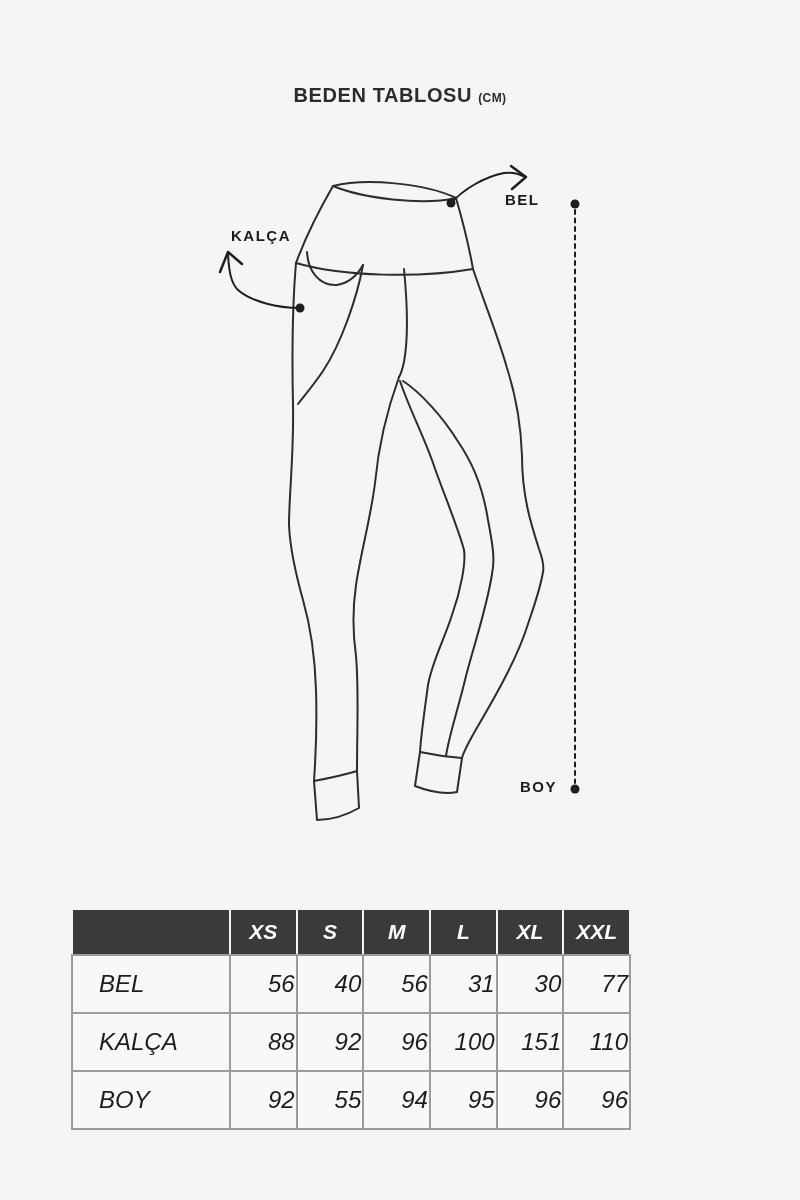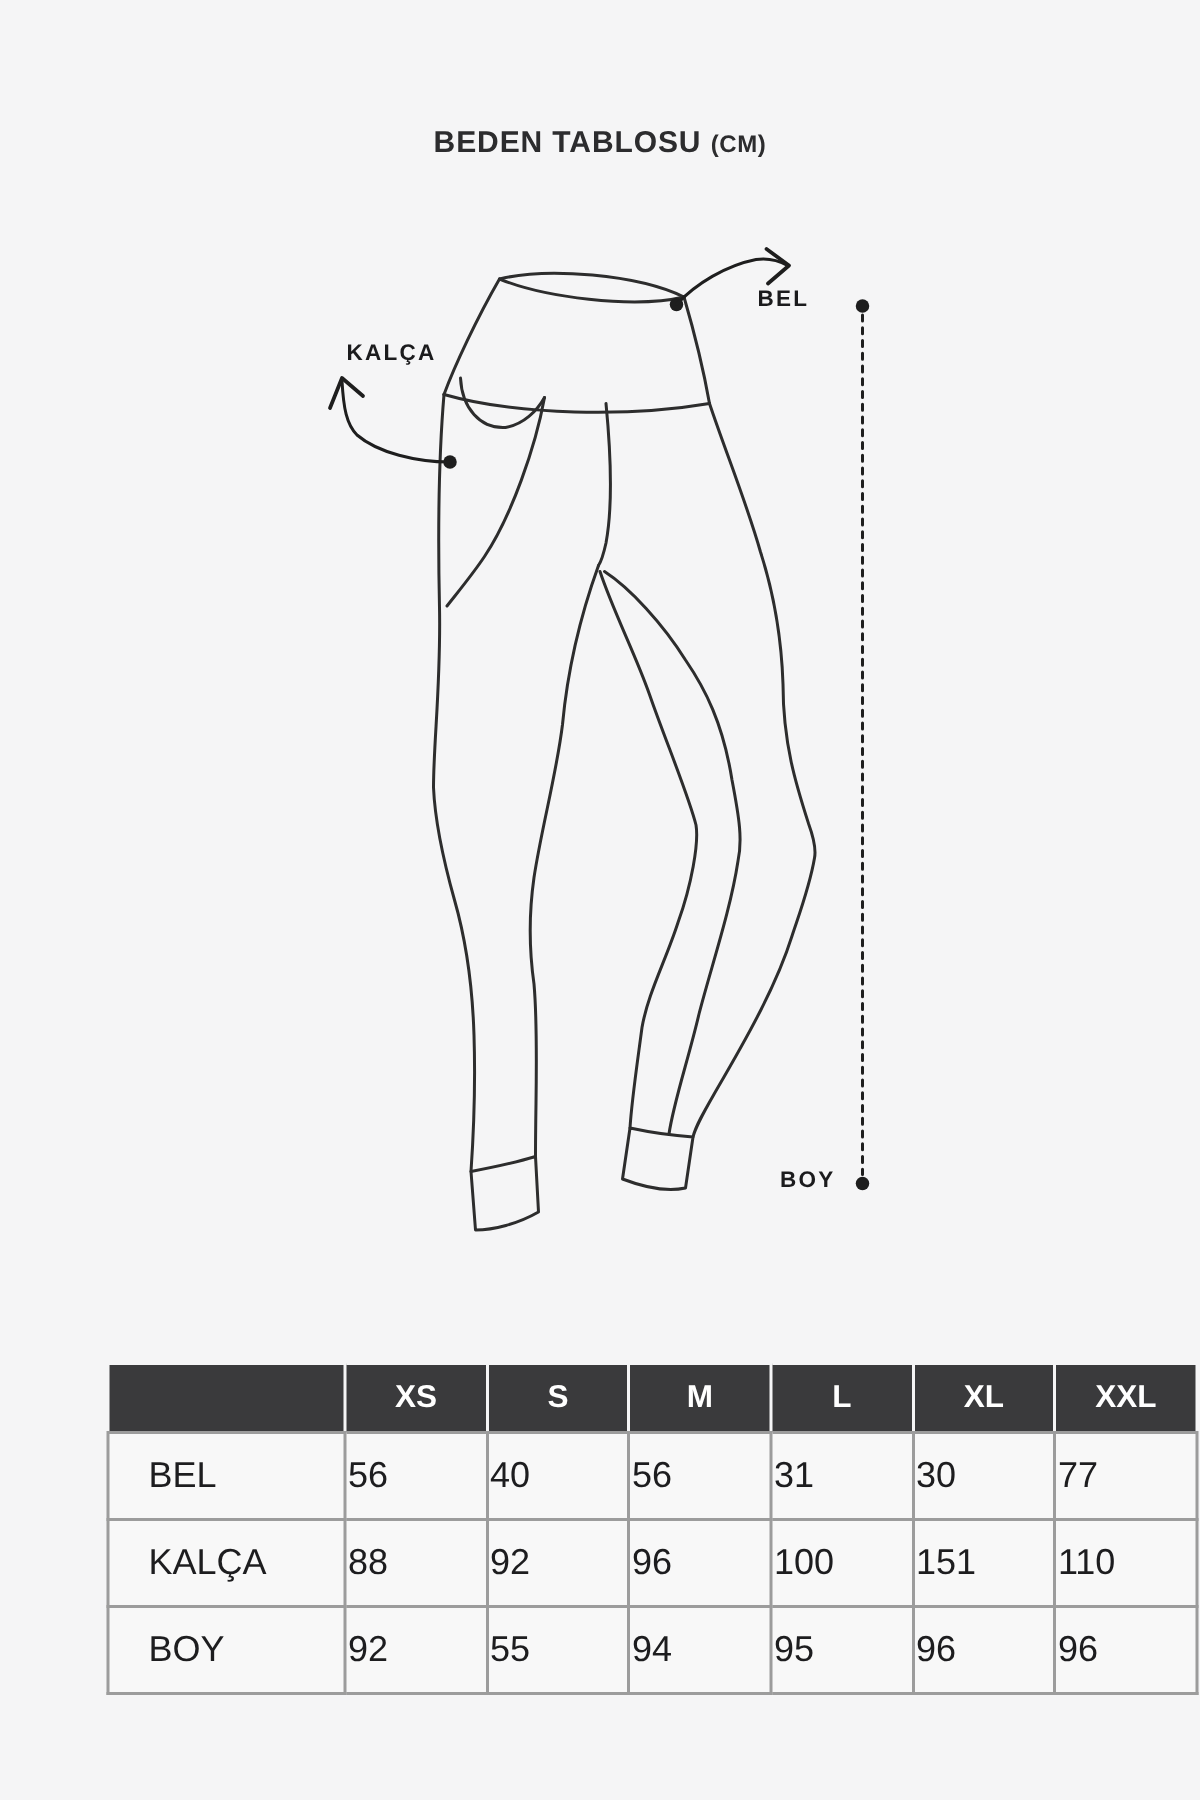--- a/index.html
+++ b/index.html
@@ -10,54 +10,55 @@
     color:#1d1d1f;
     position:relative;
     overflow:hidden;
   }
   .page-title {
     position:absolute; top:84px; left:0; width:800px;
     text-align:center;
     font-size:20px; font-weight:bold; letter-spacing:0.6px;
     color:#2c2c2e;
   }
-  .page-title .unit { font-size:16px; letter-spacing:0.4px; }
+  .page-title .unit { font-size:12px; letter-spacing:0.4px; }
 
   .illustration {
     position:absolute; top:0; left:0; width:800px; height:1200px;
     pointer-events:none;
   }
 
   .measure-label {
     position:absolute;
     font-size:15px; font-weight:bold; letter-spacing:1.5px;
     color:#1b1b1d; white-space:nowrap;
   }
   .label-kalca { left:231px; top:227px; }
   .label-bel   { left:505px; top:191px; }
   .label-boy   { left:520px; top:778px; }
 
   table.size-table {
     position:absolute; left:71px; top:908px;
-    width:728px;
+    width:560px;
     border-collapse:collapse;
     table-layout:fixed;
+    font-style:italic;
   }
   .size-table col.label-col { width:158px; }
   .size-table th {
     background:#3a3a3c; color:#ffffff;
     font-size:21px; font-weight:bold;
     height:42px; text-align:center;
     border:2px solid #f5f5f6;
     border-bottom-color:#9c9c9c;
   }
   .size-table td {
     background:#f8f8f8;
     font-size:24px; font-weight:normal;
-    height:54px; text-align:left;
+    height:54px; text-align:right;
     border:2px solid #9c9c9c;
   }
   .size-table td.row-label {
     text-align:left; padding-left:26px;
   }
 </style>
 </head>
 <body>
 
 <div class="page-title">

